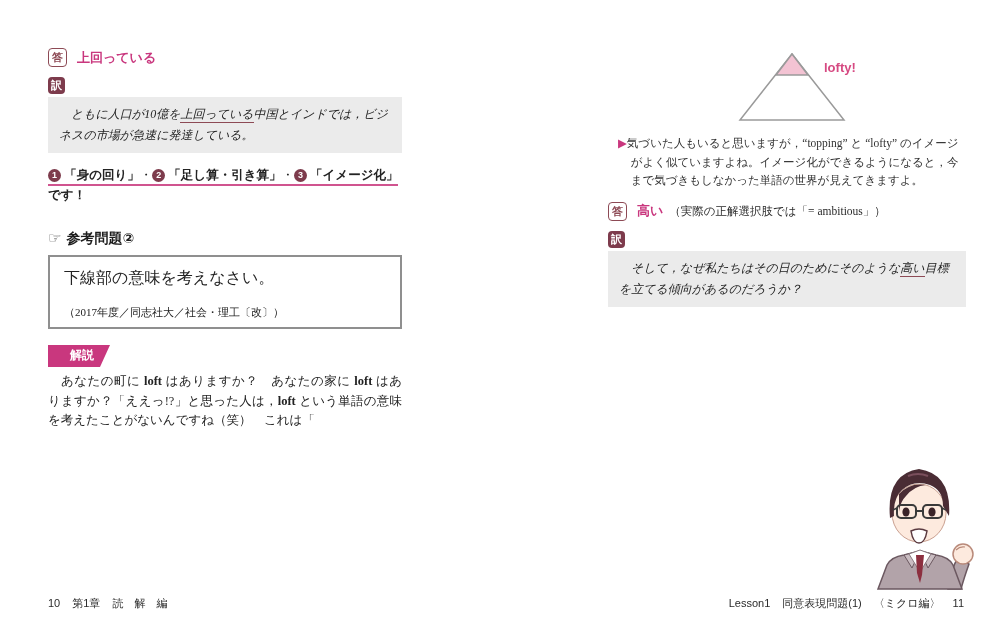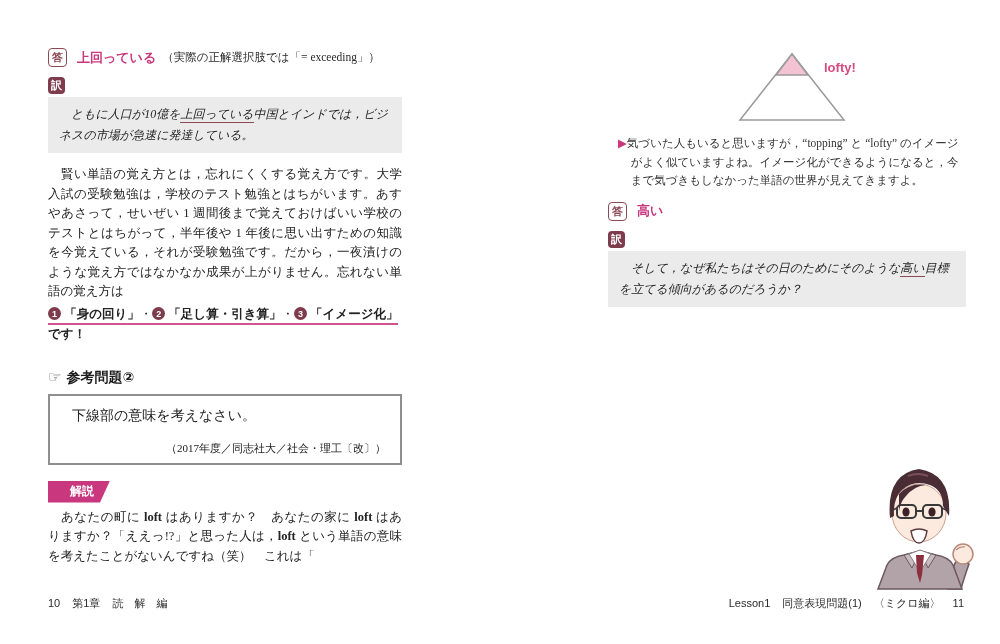--- a/index.html
+++ b/index.html
@@ -30,24 +30,24 @@
   .methods-ul{border-bottom:2px solid #d0548f;padding-bottom:2px;}
   .circle-num{display:inline-flex;align-items:center;justify-content:center;width:13px;height:13px;
      border-radius:50%;background:#7d3b4c;color:#fff;font-size:9px;font-weight:bold;
      font-family:"Liberation Sans",sans-serif;vertical-align:1px;}
   .jp-bold{font-family:"Liberation Sans","DejaVu Sans",sans-serif;font-weight:bold;}
   
   .ref-heading{font-family:"Liberation Sans","DejaVu Sans",sans-serif;font-size:14px;font-weight:bold;
      margin:24px 0 7px 0;color:#1d1d1d;}
   .hand-icon{color:#555;font-weight:normal;margin-right:5px;font-size:15px;}
   .ref-box{border:2px solid #8f8f8f;padding:11px 14px 7px 14px;margin:0 0 16px 0;}
-  .ref-instruction{font-size:14px;margin:0 0 16px 8px;}
+  .ref-instruction{font-size:16px;margin:0 0 16px 0;}
   .en-sentence{font-family:"Liberation Serif",serif;font-weight:bold;font-size:15.5px;margin:0 0 3px 0;}
   .en-ul{border-bottom:2px solid #a0525f;padding-bottom:1px;}
-  .ref-source{text-align:right;font-size:11px;margin:0;}
+  .ref-source{font-size:11px;margin:0;}
   
   .kaisetsu-badge{display:inline-block;background:#c9377e;color:#fff;font-weight:bold;font-size:12px;
      font-family:"Liberation Sans","DejaVu Sans",sans-serif;padding:2px 16px 3px 22px;margin:0 0 5px 0;
      clip-path:polygon(0 0,100% 0,calc(100% - 10px) 100%,0 100%);}
   
   .figure-wrap{position:relative;height:78px;margin:0 0 8px 0;}
   .figure-svg{position:absolute;left:124px;top:0;}
   .figure-label{position:absolute;left:216px;top:12px;color:#d64a82;font-weight:bold;font-size:13px;
      font-family:"Liberation Sans",sans-serif;}
   .note{font-size:11.5px;line-height:1.62;color:#333;margin:0 0 12px 10px;padding-left:1.1em;text-indent:-1.1em;}
@@ -67,29 +67,27 @@
 <body>
 
 <div class="canvas">
 
   <section class="page page-left">
 
 
     <div class="answer-row">
       <span class="badge-outline">答</span>
       <span class="answer-value">上回っている</span>
-      <span class="answer-note">（実際の正解選択肢では「= exceeding」）</span>
     </div>
 
     <div class="trans-label">
       <span class="badge-fill">訳</span>
     </div>
     <div class="trans-box"><span>　ともに人口が10億を</span><span class="ul-maroon">上回っている</span><span>中国とインドでは，ビジネスの市場が急速に発達している。</span></div>
 
-    <p class="body" style="margin-bottom:2px;"><span>　賢い単語の覚え方とは，忘れにくくする覚え方です。大学入試の受験勉強は，学校のテスト勉強とはちがいます。あすやあさって，せいぜい 1 週間後まで覚えておけばいい学校のテストとはちがって，半年後や 1 年後に思い出すための知識を今覚えている，それが受験勉強です。だから，一夜漬けのような覚え方ではなかなか成果が上がりません。忘れない単語の覚え方は</span></p>
 
     <p class="methods"><span class="methods-ul"><span class="circle-num">1</span> <span class="jp-bold">「身の回り」</span><span>・</span><span class="circle-num">2</span> <span class="jp-bold">「足し算・引き算」</span><span>・</span><span class="circle-num">3</span> <span class="jp-bold">「イメージ化」</span></span><span class="jp-bold">です！</span></p>
 
     <h3 class="ref-heading"><span class="hand-icon">☞</span><span>参考問題②</span></h3>
 
     <div class="ref-box">
       <p class="ref-instruction">下線部の意味を考えなさい。</p>
       <p class="ref-source">（2017年度／同志社大／社会・理工〔改〕）</p>
     </div>
 
@@ -110,20 +108,21 @@
       </svg>
       <span class="figure-label">lofty!</span>
     </div>
 
 
     <p class="note"><span class="note-marker">▶</span><span>気づいた人もいると思いますが，“topping” と “lofty” のイメージがよく似ていますよね。イメージ化ができるようになると，今まで気づきもしなかった単語の世界が見えてきますよ。</span></p>
 
     <div class="answer-row">
       <span class="badge-outline">答</span>
       <span class="answer-value">高い</span>
+      <span class="answer-note">（実際の正解選択肢では「= ambitious」）</span>
     </div>
 
     <div class="trans-label">
       <span class="badge-fill">訳</span>
     </div>
     <div class="trans-box"><span>　そして，なぜ私たちはその日のためにそのような</span><span class="ul-maroon">高い</span><span>目標を立てる傾向があるのだろうか？</span></div>
 
   </section>
 
   <svg class="character" viewBox="0 0 140 134">

